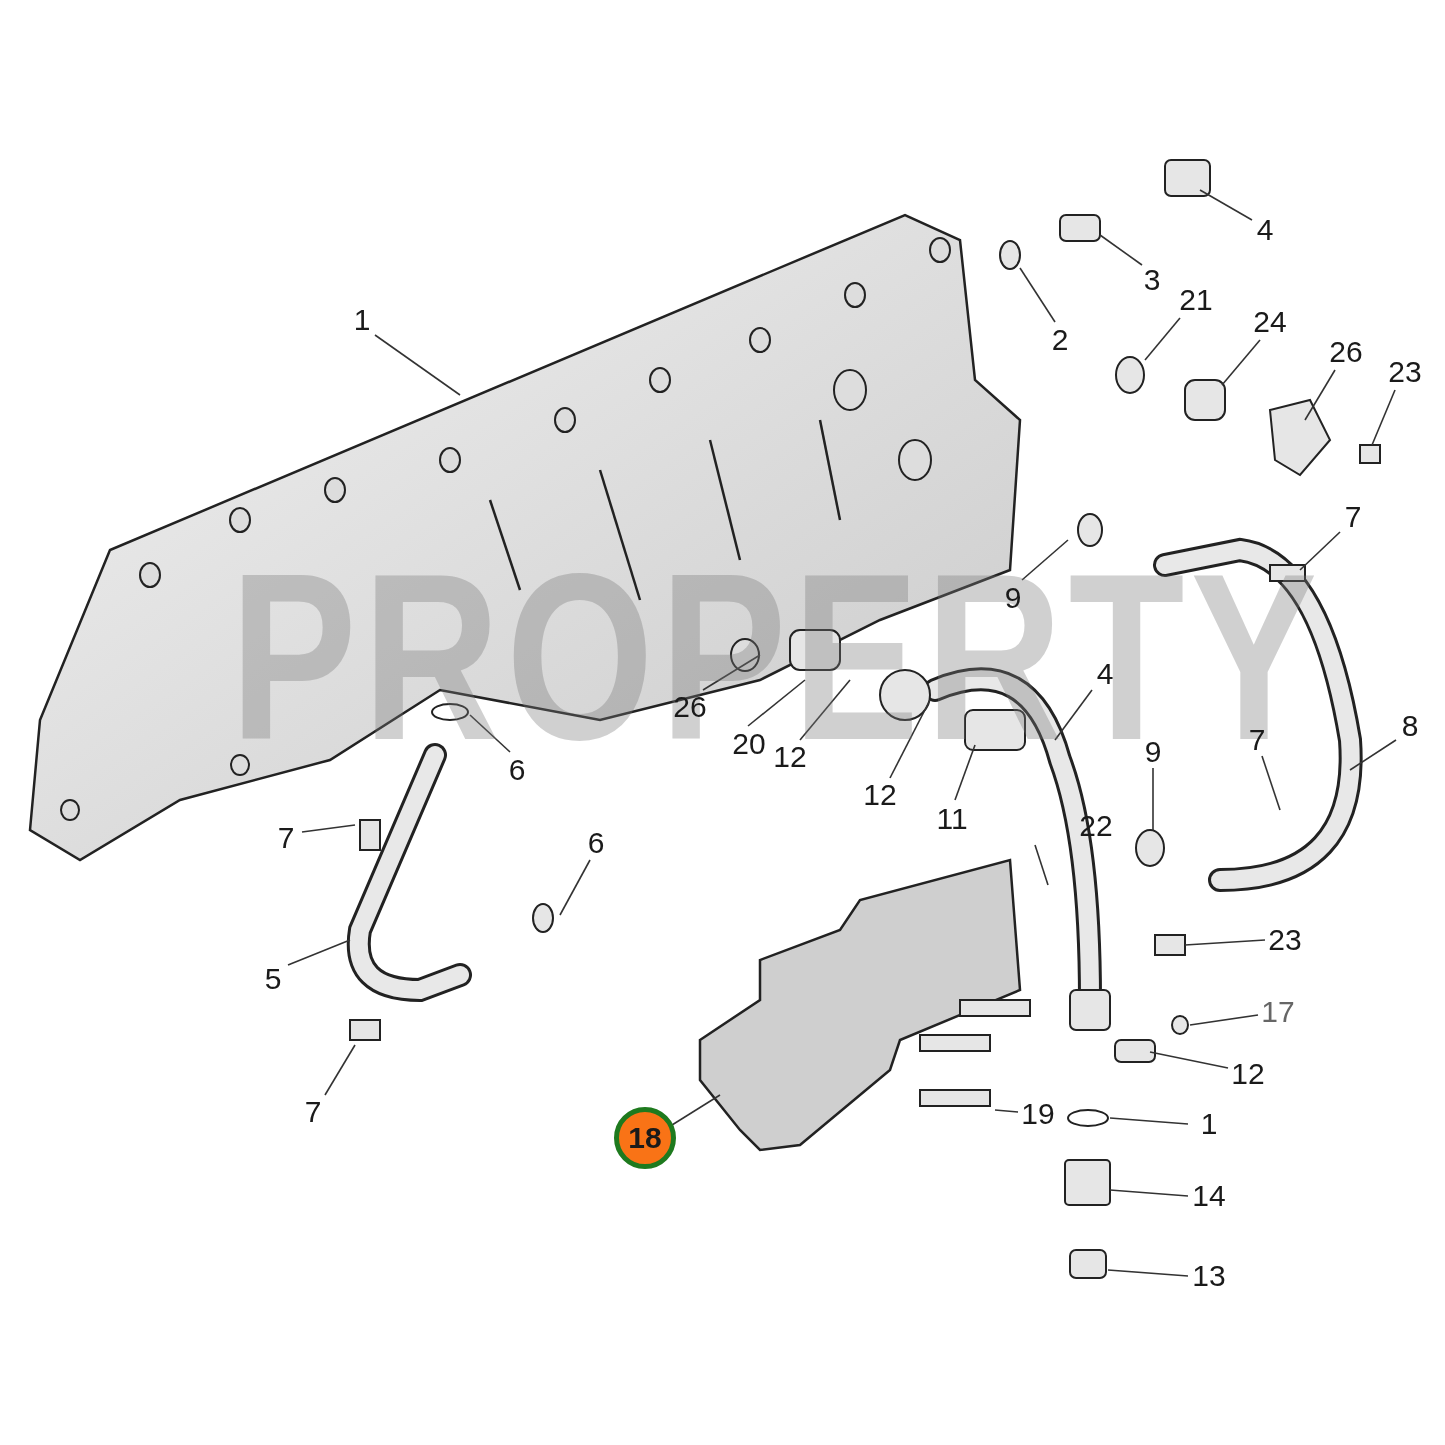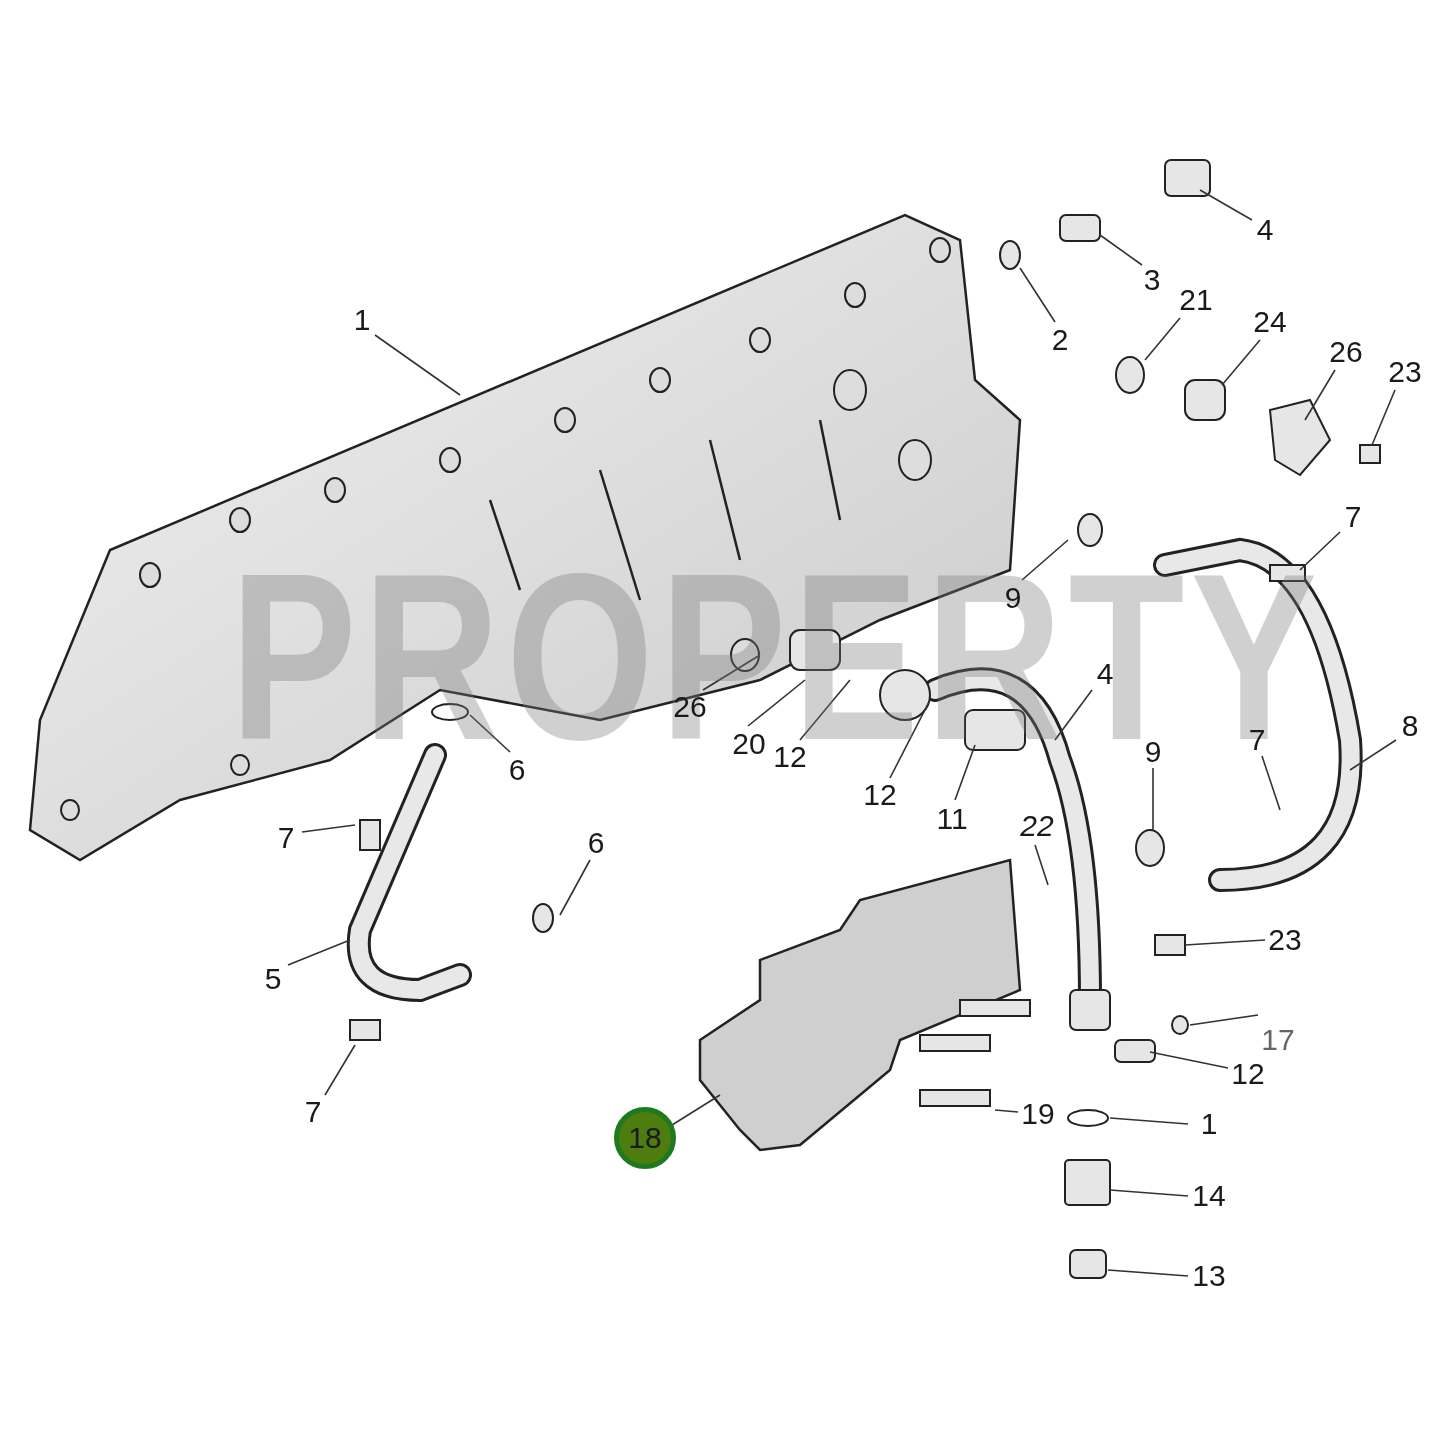--- a/index.html
+++ b/index.html
@@ -2,23 +2,23 @@
 <html><head>
 <meta charset="utf-8">
 <style>
   html, body { margin: 0; padding: 0; background: #ffffff; }
   body { width: 1445px; height: 1445px; position: relative; overflow: hidden;
          font-family: "Liberation Sans", sans-serif; }
   #stage { position: absolute; left: 0; top: 0; width: 1445px; height: 1445px; }
   svg { position: absolute; left: 0; top: 0; }
   .callout { position: absolute; font-size: 30px; color: #1a1a1a; line-height: 1;
              transform: translate(-50%, -50%); white-space: nowrap; }
-  .callout.muted { color: #666; margin-top: 28px; }
+  .callout.muted { color: #666; }
   .callout.hl { width: 52px; height: 52px; border: 5px solid #0f172a; border-radius: 50%;
-                display: flex; align-items: center; justify-content: center; background: #4d7c0f; }
+                display: flex; align-items: center; justify-content: center; background: #f97316; font-weight: bold; }
   .watermark { position: absolute; left: 230px; top: 520px; font-size: 190px; font-weight: bold;
                color: rgba(120,120,120,0.35); letter-spacing: 6px; transform: scaleY(1.25);
                transform-origin: left top; font-family: "Liberation Sans", sans-serif; }
 </style>
 </head>
 <body>
 
 <div id="stage">
   <svg width="1445" height="1445" viewBox="0 0 1445 1445">
     <defs>
@@ -149,21 +149,21 @@
       <div class="callout" style="left: 1013px; top: 598px;">9</div>
       <div class="callout" style="left: 1410px; top: 726px;">8</div>
       <div class="callout" style="left: 1105px; top: 674px;">4</div>
       <div class="callout" style="left: 1153px; top: 752px;">9</div>
       <div class="callout" style="left: 1257px; top: 740px;">7</div>
       <div class="callout" style="left: 690px; top: 707px;">26</div>
       <div class="callout" style="left: 735px; top: 744px; margin-left: 14px;">20</div>
       <div class="callout" style="left: 790px; top: 757px;">12</div>
       <div class="callout" style="left: 880px; top: 795px;">12</div>
       <div class="callout" style="left: 952px; top: 819px;">11</div>
-      <div class="callout" style="left: 1037px; top: 826px; font-style: italic;">22</div>
+      <div class="callout" style="left: 1096px; top: 826px;">22</div>
       <div class="callout" style="left: 517px; top: 770px;">6</div>
       <div class="callout" style="left: 286px; top: 838px;">7</div>
       <div class="callout" style="left: 596px; top: 843px;">6</div>
       <div class="callout" style="left: 273px; top: 979px;">5</div>
       <div class="callout" style="left: 1285px; top: 940px;">23</div>
       <div class="callout muted" style="left: 1278px; top: 1012px;">17</div>
       <div class="callout" style="left: 1248px; top: 1074px;">12</div>
       <div class="callout" style="left: 313px; top: 1112px;">7</div>
       <div class="callout" style="left: 1038px; top: 1114px;">19</div>
       <div class="callout" style="left: 1209px; top: 1124px;">1</div>

